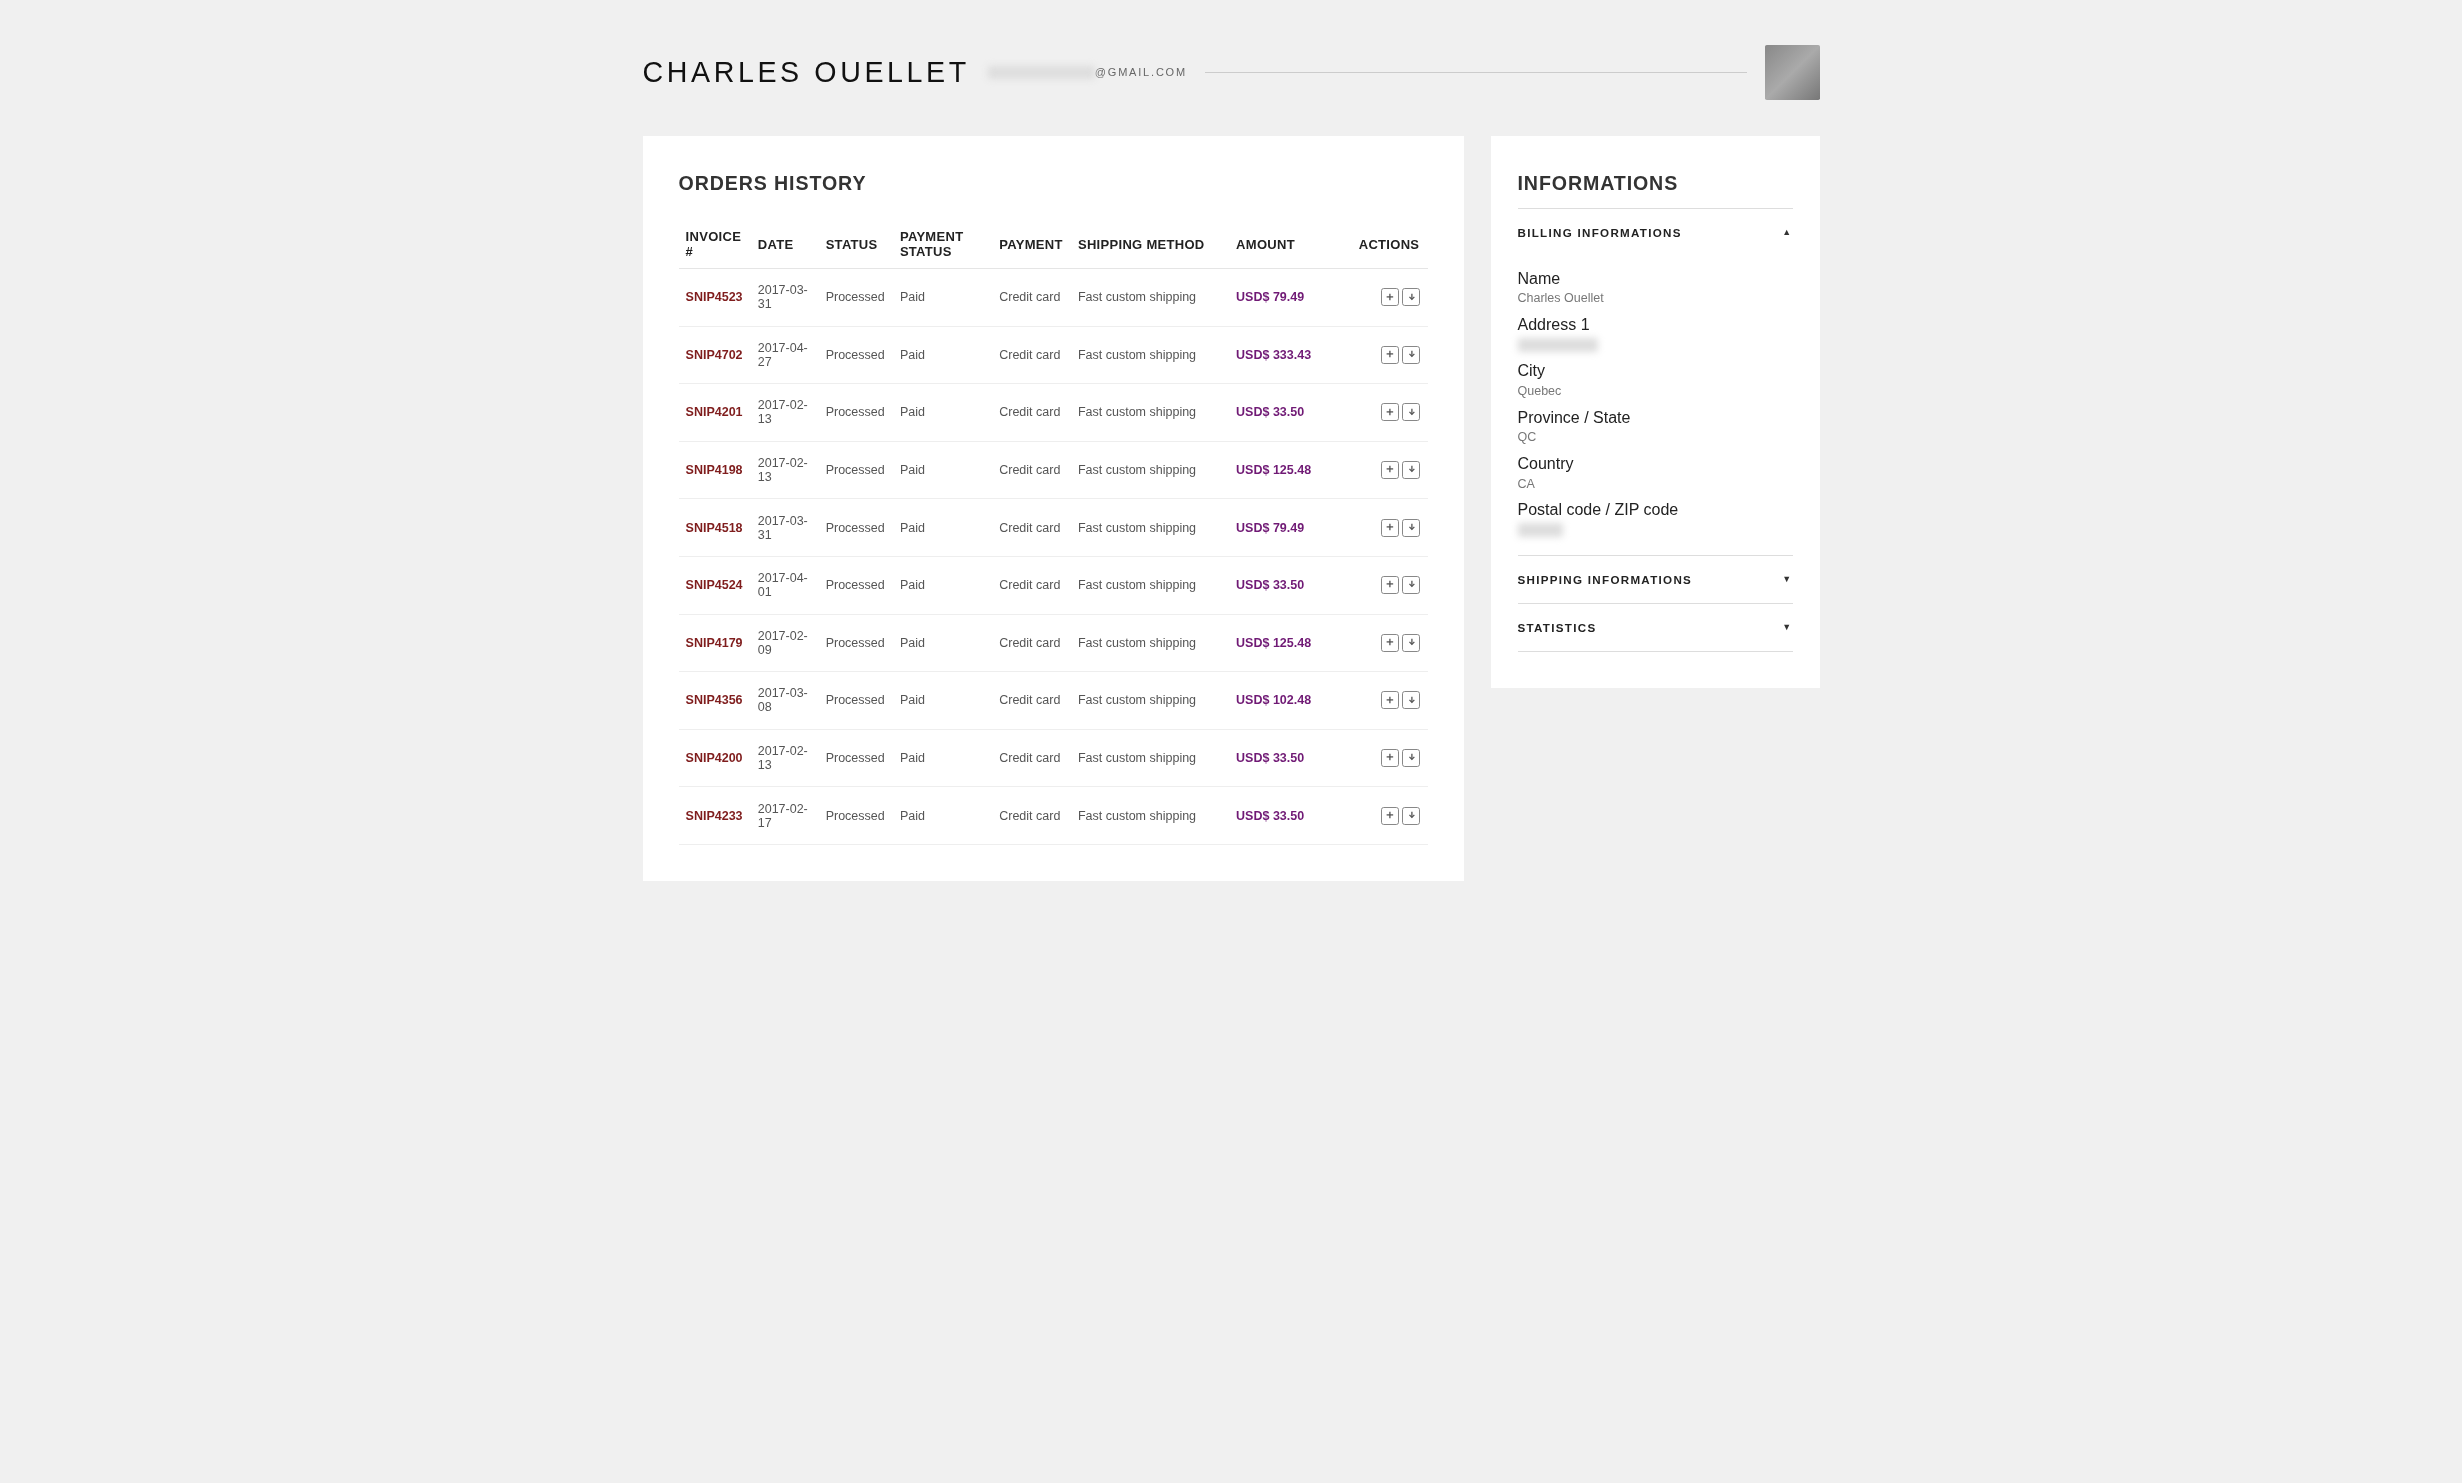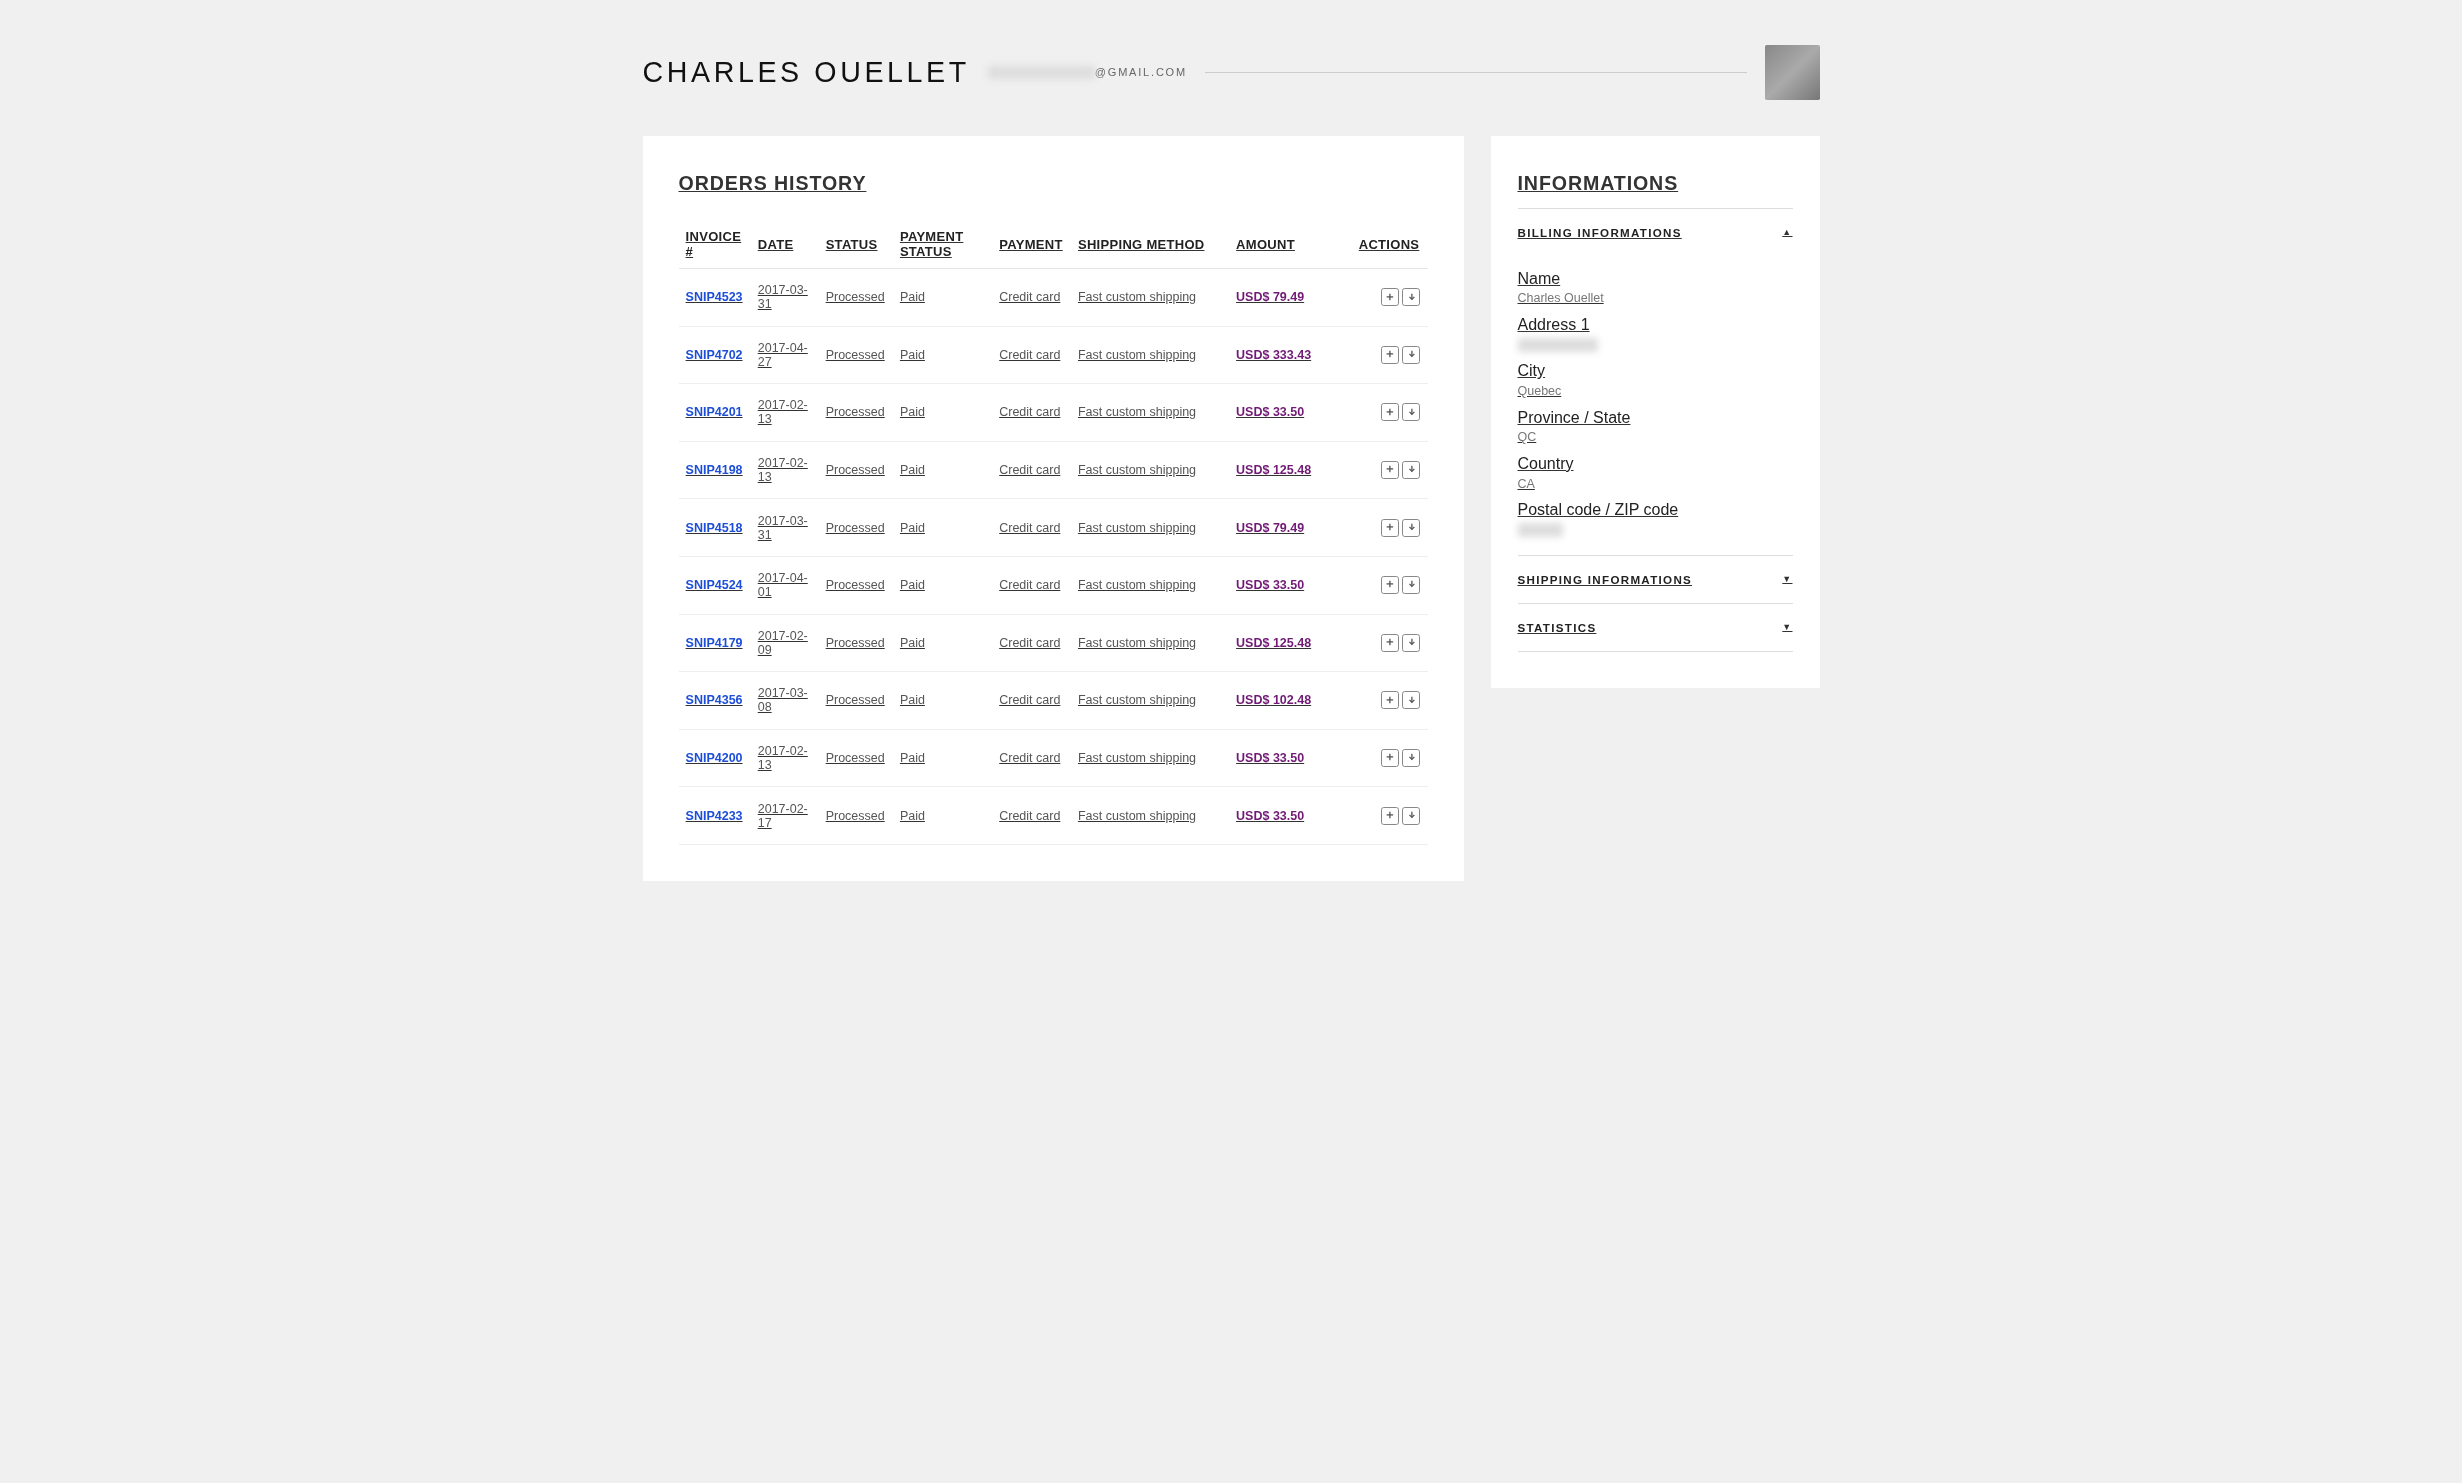--- a/index.html
+++ b/index.html
@@ -48,21 +48,20 @@
   }
   
   .content {
     display: flex;
     gap: 27px;
     align-items: flex-start;
   }
   .panel {
     background: #fff;
     padding: 36px;
-    text-decoration: underline;
   }
   .main-panel {
     flex: 1;
   }
   .side-panel {
     width: 329px;
     padding: 36px 27px;
   }
   .section-title {
     font-size: 19.6px;
@@ -86,21 +85,21 @@
     vertical-align: middle;
     color: #222;
   }
   thead th:last-child { text-align: left; }
   tbody td {
     padding: 14.3px 7.1px;
     border-bottom: 0.9px solid #eee;
     color: #555;
     vertical-align: middle;
   }
-  tbody td.invoice { font-weight: 700; color: #1d4ed8; }
+  tbody td.invoice { font-weight: 700; color: #7f1d1d; }
   tbody td.amount { font-weight: 700; color: #701a75; white-space: nowrap; }
   tbody td.actions { text-align: right; white-space: nowrap; }
   .icon-btn {
     display: inline-flex;
     align-items: center;
     justify-content: center;
     width: 18px;
     height: 18px;
     border: 0.9px solid #888;
     border-radius: 2.7px;

